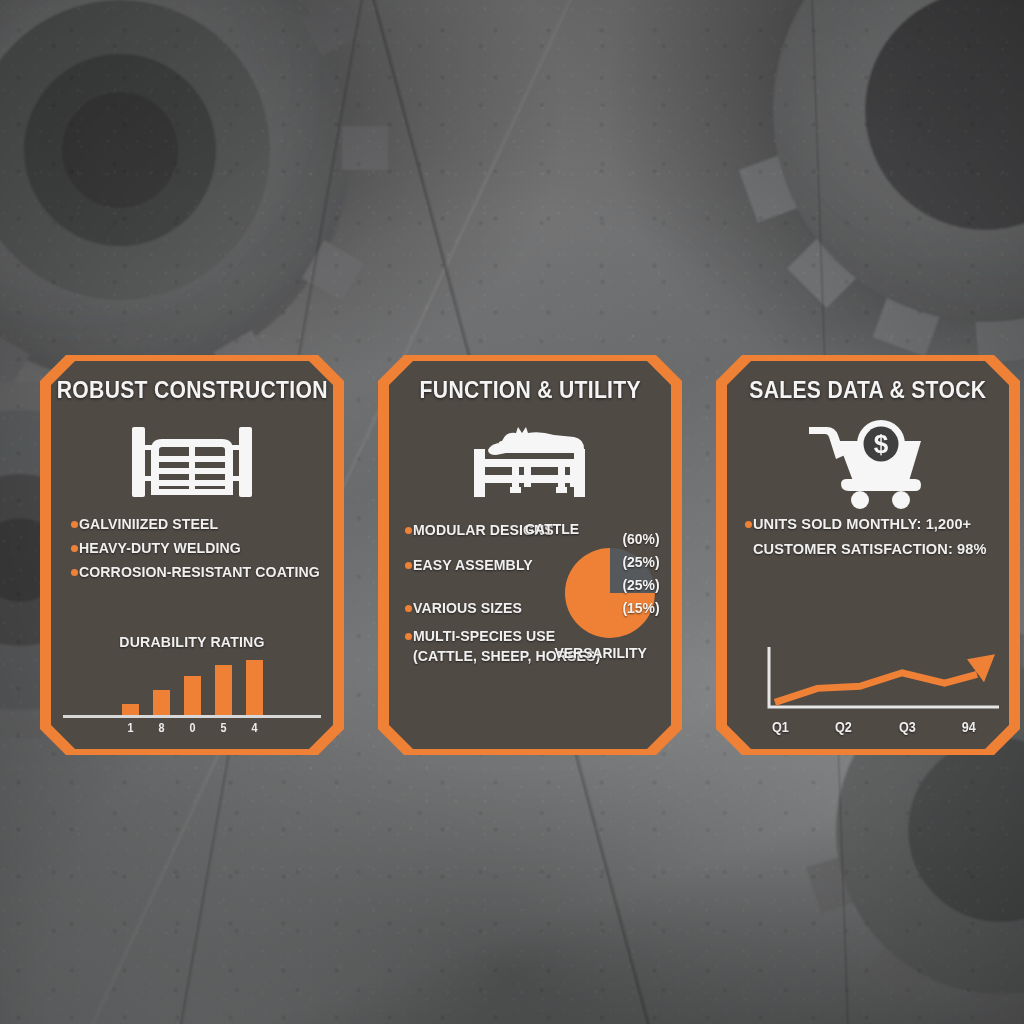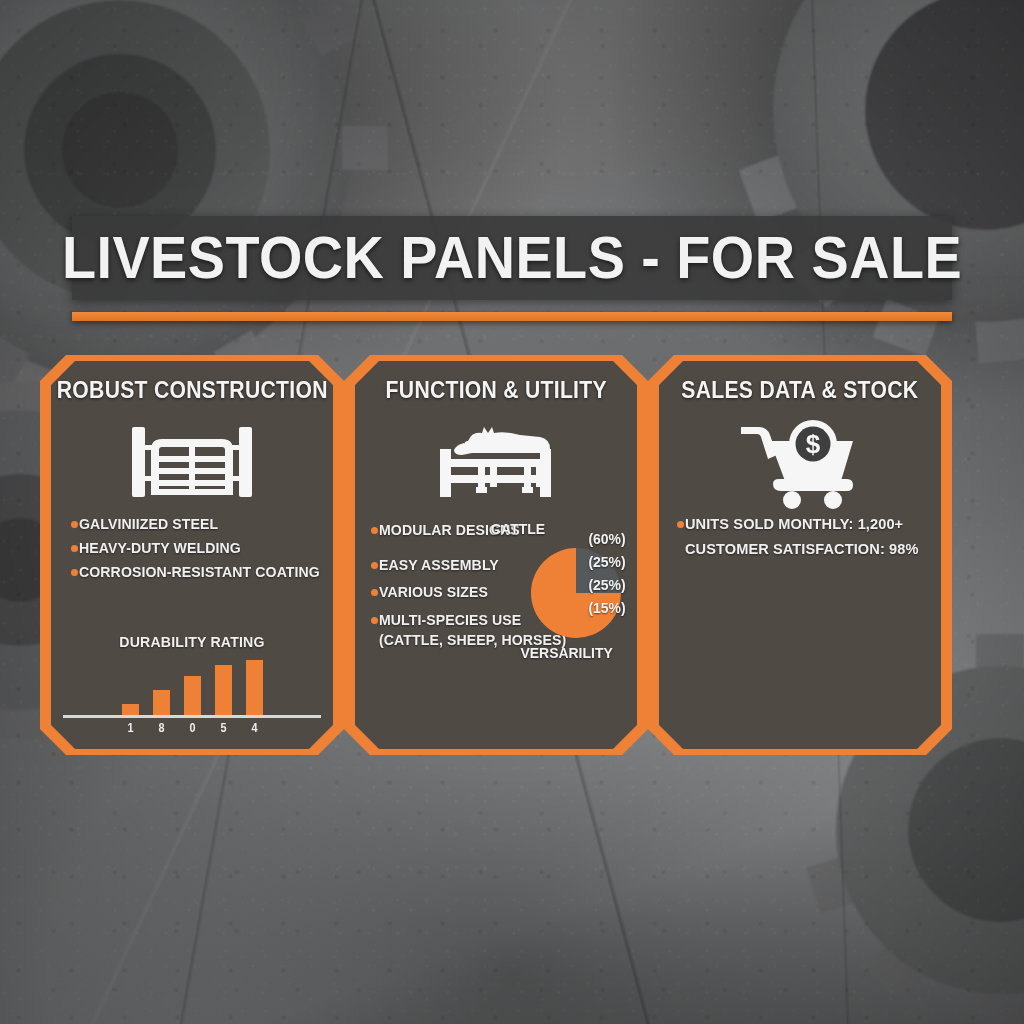--- a/index.html
+++ b/index.html
@@ -78,21 +78,21 @@
     margin-top:12px;
     height:9px;
     background:linear-gradient(180deg,#f08a3c,#e2741f);
     box-shadow:0 2px 6px rgba(0,0,0,.5);
   }
 
   
   .cards {
     position:absolute; left:40px; top:355px;
     width:980px; height:400px;
-    display:flex; justify-content:flex-start;
+    display:flex; justify-content:space-between;
   }
   .card {
     position:relative;
     width:304px; height:400px;
     
     background:#ef8136;
     clip-path:polygon(0 26px, 26px 0, calc(100% - 26px) 0, 100% 26px,
                       100% calc(100% - 26px), calc(100% - 26px) 100%,
                       26px 100%, 0 calc(100% - 26px));
     filter:drop-shadow(0 4px 10px rgba(0,0,0,.5));
@@ -306,26 +306,20 @@
       </g>
       <circle cx="1000" cy="830" r="164" fill="#686a6b"></circle>
       <circle cx="1000" cy="830" r="92" fill="#4e4f50"></circle>
     </g>
   </svg>
 
   <div class="bg-grain"></div>
   <div class="bg-cracks"></div>
   <div class="bg-vignette"></div>
 
-  <div class="title-wrap">
-    <div class="title-band">
-      <div class="title-text">LIVESTOCK PANELS - FOR SALE</div>
-    </div>
-    <div class="title-rule"></div>
-  </div>
 
   <div class="cards">
 
     <div class="card">
       <div class="card-inner">
         <div class="card-title">ROBUST CONSTRUCTION</div>
 
         <div class="icon-slot">
           <svg width="132" height="78" viewBox="0 0 132 78">
             <g fill="#f6f6f6">
@@ -419,21 +413,21 @@
             </g>
           </svg>
         </div>
 
         <div class="card2-body">
           <div class="c2-left">
             <div class="bullet" style="margin-bottom:16px;">
               <span class="dot"></span>
               <span class="btext">MODULAR DESIGNS</span>
             </div>
-            <div class="bullet" style="margin-bottom:8px;">
+            <div class="bullet" style="margin-bottom:24px;">
               <span class="dot"></span>
               <span class="btext">EASY ASSEMBLY</span>
             </div>
             <div class="bullet" style="margin-bottom:8px;">
               <span class="dot"></span>
               <span class="btext">VARIOUS SIZES</span>
             </div>
             <div class="bullet" style="margin-bottom:1px;">
               <span class="dot"></span>
               <span class="btext">MULTI-SPECIES USE</span>
@@ -491,17 +485,35 @@
           <div class="bullet">
             <span class="dot"></span>
             <span class="btext">UNITS SOLD MONTHLY: 1,200+</span>
           </div>
           <div class="bullet">
             <span class="dot ghost"></span>
             <span class="btext">CUSTOMER SATISFACTION: 98%</span>
           </div>
         </div>
 
+        <div class="chart3">
+          <div class="line-area">
+            <svg class="line-svg" width="250" height="72" viewBox="0 0 250 72">
+
+              <path d="M14 2 L14 62 L244 62" stroke="#e6e6e6" stroke-width="3" fill="none"></path>
+
+              <polyline id="trendline" points="20,57.4 62.400000000000006,43.36 104.80000000000001,41.28 147.2,27.759999999999998 189.60000000000002,38.16 222,29.28" fill="none" stroke="#ef8136" stroke-width="7" stroke-linejoin="miter" stroke-linecap="butt"></polyline>
+
+              <polygon id="trendarrow" points="240,9.280000000000001 212,14.280000000000001 229,37.28" fill="#ef8136"></polygon>
+            </svg>
+          </div>
+          <div class="qlabels" id="qlabels3">
+              <span>Q1</span>
+              <span>Q2</span>
+              <span>Q3</span>
+              <span>94</span>
+            </div>
+        </div>
       </div>
     </div>
 
   </div>
 </div>
 
 </body></html>

